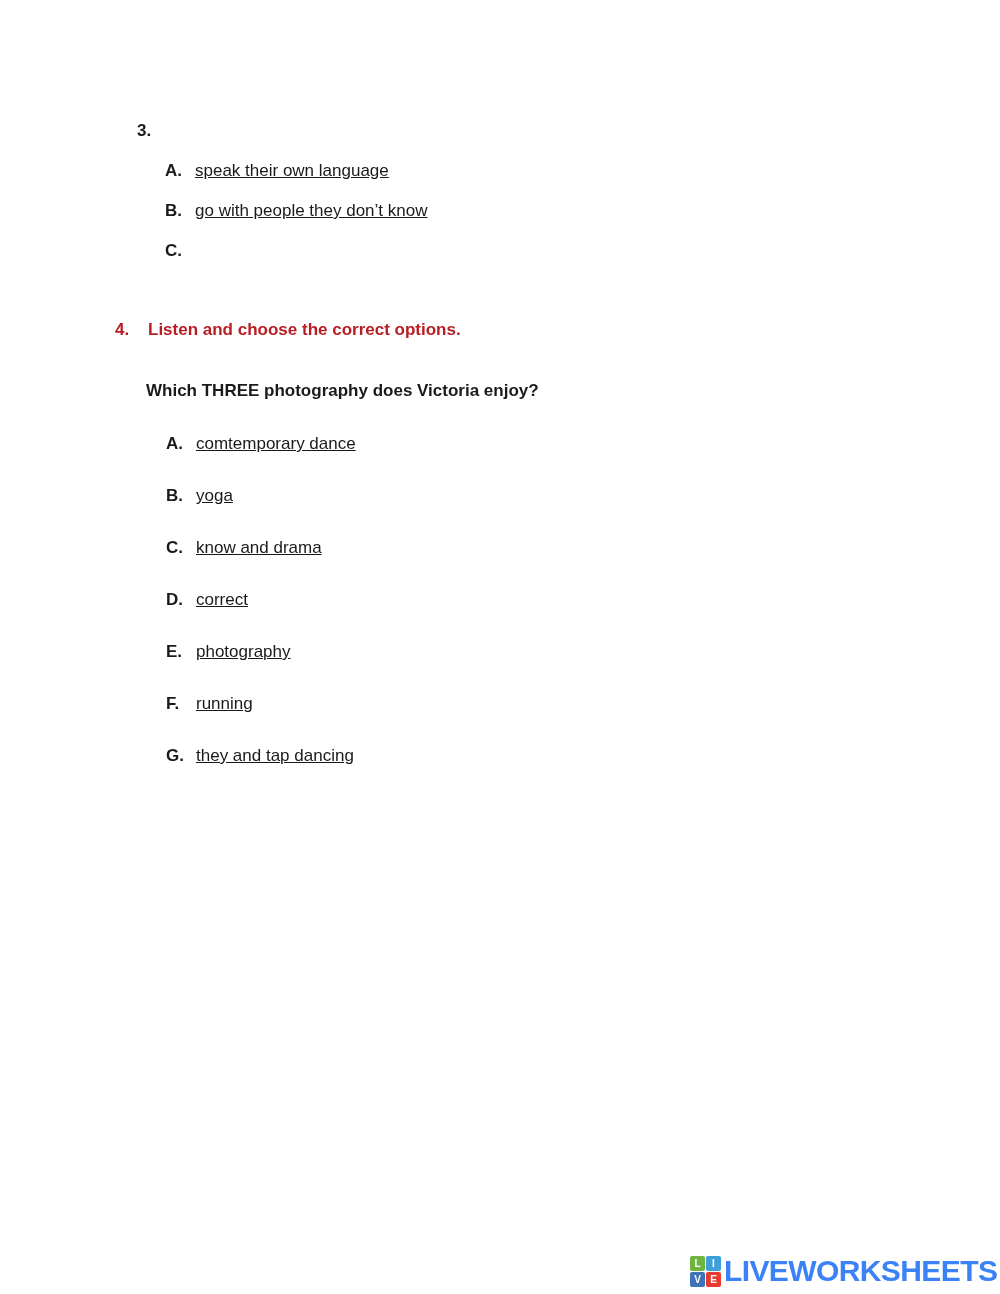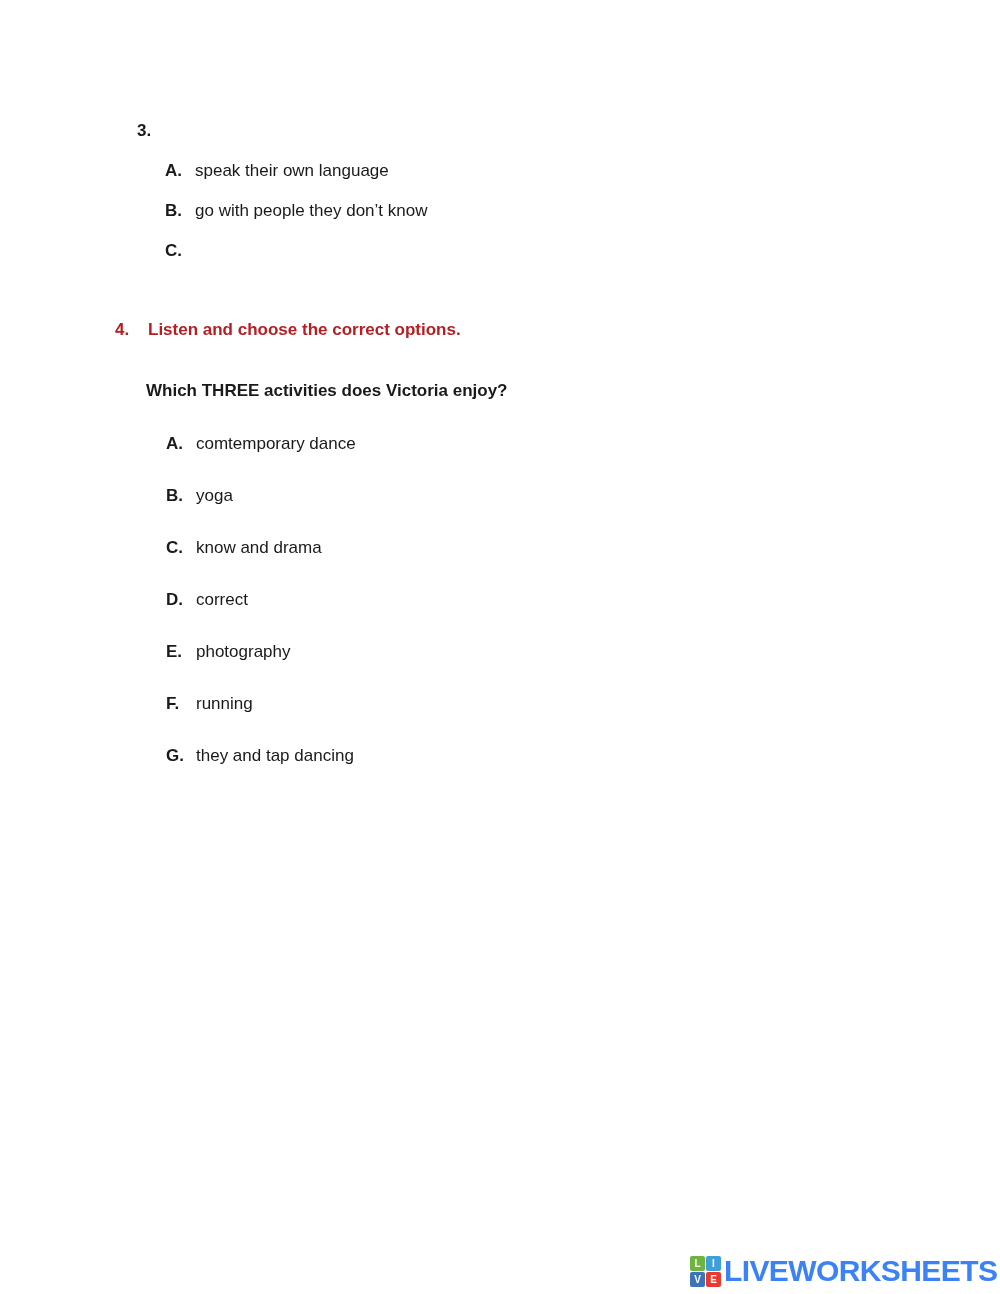--- a/index.html
+++ b/index.html
@@ -42,21 +42,21 @@
     font-size: 17px;
     line-height: 1.2;
     cursor: pointer;
   }
   .q3-opts .opt-row { height: 40px; }
   .q4-opts .opt-row { height: 52px; }
   .opt-letter {
     flex: 0 0 30px;
     font-weight: bold;
   }
-  .opt-text { flex: 1 1 auto; }
+  .opt-text { flex: 1 1 auto; text-decoration: underline; }
 
   
   .brand {
     display: flex;
     align-items: center;
   }
   .brand-grid {
     display: grid;
     grid-template-columns: 15px 15px;
     grid-template-rows: 15px 15px;
@@ -106,21 +106,21 @@
   <div class="opt-row">
     <span class="opt-letter">C.</span>
   </div>
 </div>
 
 <div class="abs q-header q4-header" style="left:115px; top:319px; width:560px;">
   <span class="q-num q4-num">4.</span>
   <span>Listen and choose the correct options.</span>
 </div>
 
-<div class="abs sub-question" style="left:146px; top:380px; width:600px;">Which THREE activities does Victoria enjoy?</div>
+<div class="abs sub-question" style="left:146px; top:380px; width:600px;">Which THREE photography does Victoria enjoy?</div>
 
 <div class="abs q4-opts" style="left:166px; top:434px; width:500px;">
   <div class="opt-row">
     <span class="opt-letter">A.</span>
     <span class="opt-text">comtemporary dance</span>
   </div>
   <div class="opt-row">
     <span class="opt-letter">B.</span>
     <span class="opt-text">yoga</span>
   </div>

